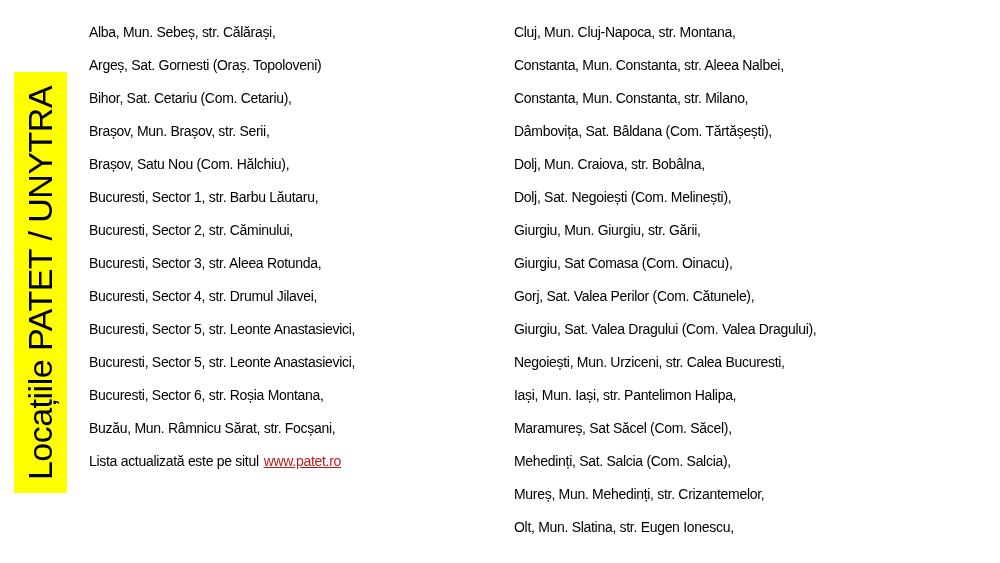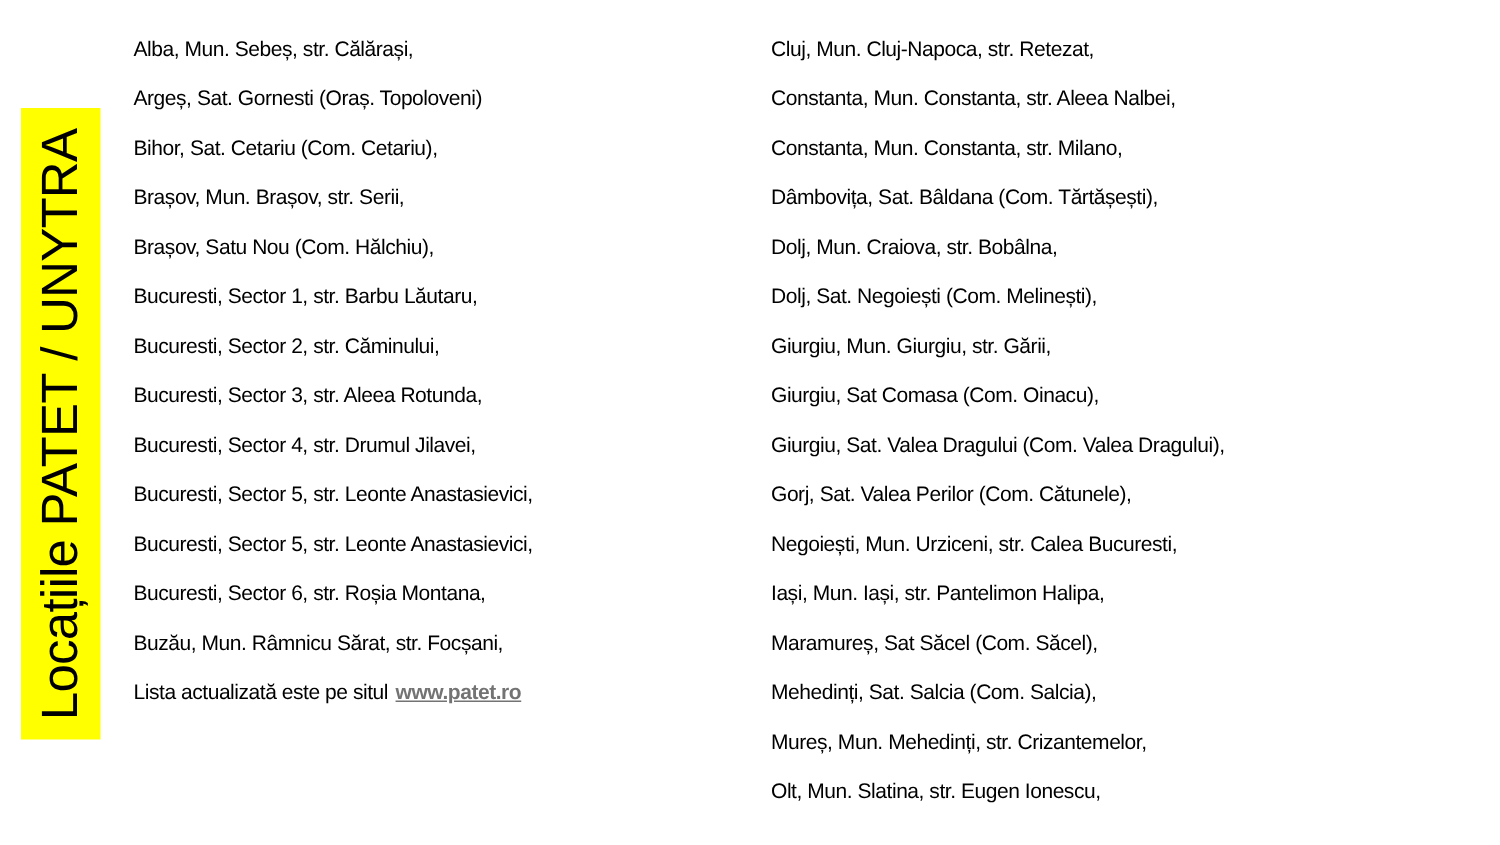--- a/index.html
+++ b/index.html
@@ -68,35 +68,35 @@
     <div class="line">Brașov, Satu Nou (Com. Hălchiu),</div>
     <div class="line">Bucuresti, Sector 1, str. Barbu Lăutaru,</div>
     <div class="line">Bucuresti, Sector 2, str. Căminului,</div>
     <div class="line">Bucuresti, Sector 3, str. Aleea Rotunda,</div>
     <div class="line">Bucuresti, Sector 4, str. Drumul Jilavei,</div>
     <div class="line">Bucuresti, Sector 5, str. Leonte Anastasievici,</div>
     <div class="line">Bucuresti, Sector 5, str. Leonte Anastasievici,</div>
     <div class="line">Bucuresti, Sector 6, str. Roșia Montana,</div>
     <div class="line">Buzău, Mun. Râmnicu Sărat, str. Focșani,</div>
     <div class="line">
-      <span>Lista actualizată este pe situl</span><a href="#" class="link" style="color: #737373; font-weight: bold;">www.patet.ro</a>
+      <span>Lista actualizată este pe situl</span><a href="#" class="link" style="color: #b91c1c;">www.patet.ro</a>
     </div>
   </div>
 
   <div class="col col-right">
-    <div class="line">Cluj, Mun. Cluj-Napoca, str. Retezat,</div>
+    <div class="line">Cluj, Mun. Cluj-Napoca, str. Montana,</div>
     <div class="line">Constanta, Mun. Constanta, str. Aleea Nalbei,</div>
     <div class="line">Constanta, Mun. Constanta, str. Milano,</div>
     <div class="line">Dâmbovița, Sat. Bâldana (Com. Tărtășești),</div>
     <div class="line">Dolj, Mun. Craiova, str. Bobâlna,</div>
     <div class="line">Dolj, Sat. Negoiești (Com. Melinești),</div>
     <div class="line">Giurgiu, Mun. Giurgiu, str. Gării,</div>
     <div class="line">Giurgiu, Sat Comasa (Com. Oinacu),</div>
+    <div class="line">Gorj, Sat. Valea Perilor (Com. Cătunele),</div>
     <div class="line">Giurgiu, Sat. Valea Dragului (Com. Valea Dragului),</div>
-    <div class="line">Gorj, Sat. Valea Perilor (Com. Cătunele),</div>
     <div class="line">Negoiești, Mun. Urziceni, str. Calea Bucuresti,</div>
     <div class="line">Iași, Mun. Iași, str. Pantelimon Halipa,</div>
     <div class="line">Maramureș, Sat Săcel (Com. Săcel),</div>
     <div class="line">Mehedinți, Sat. Salcia (Com. Salcia),</div>
     <div class="line">Mureș, Mun. Mehedinți, str. Crizantemelor,</div>
     <div class="line">Olt, Mun. Slatina, str. Eugen Ionescu,</div>
   </div>
 
 </div>
 

